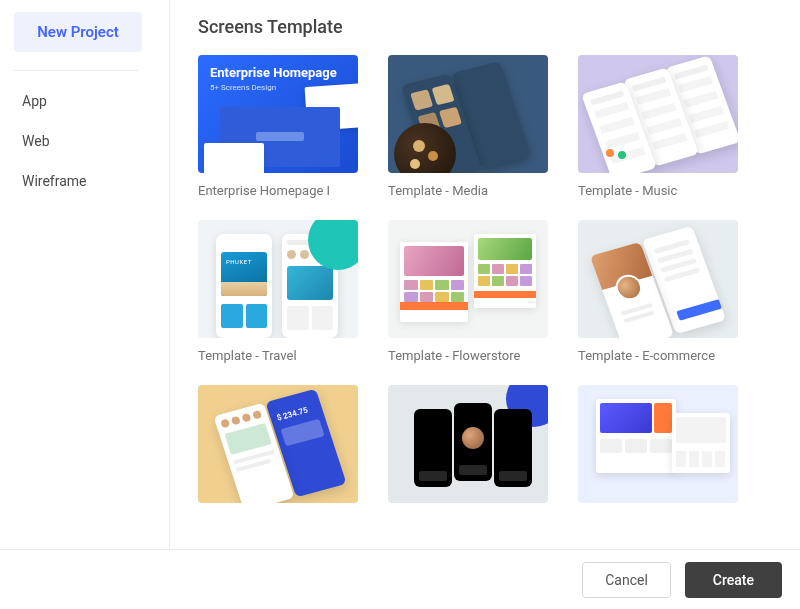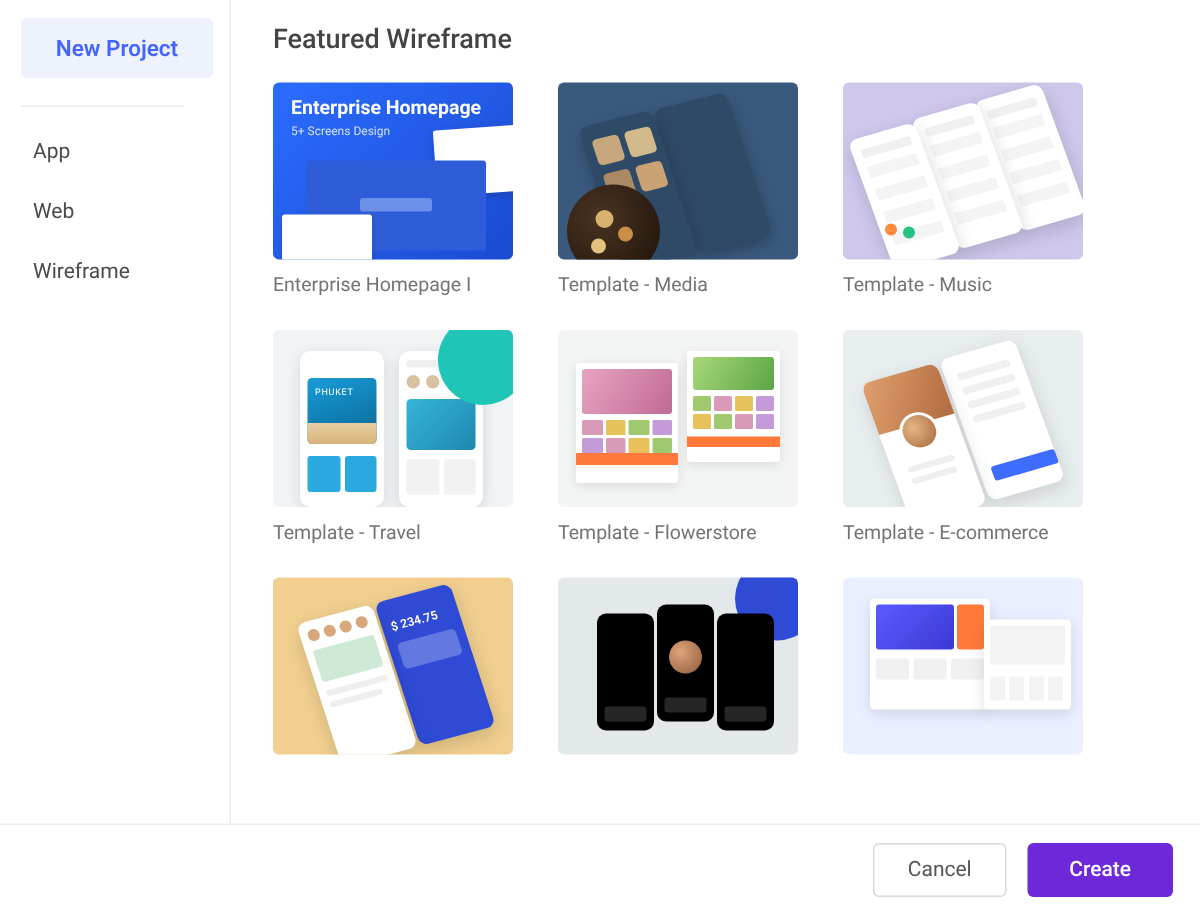--- a/index.html
+++ b/index.html
@@ -19,21 +19,21 @@
       width: 100%;
       height: 100%;
     }
     .content {
       display: flex;
       flex: 1 1 auto;
       min-height: 0;
     }
     
     .sidebar {
-      width: 154px;
+      width: 170px;
       padding: 12px 30px 0 14px;
       border-right: 1px solid #ececec;
       flex-shrink: 0;
     }
     .new-project-btn {
       width: 128px;
       height: 40px;
       border-radius: 4px;
       background: #eef2fd;
       color: #4466ff;
@@ -250,21 +250,21 @@
       align-items: center;
       justify-content: center;
       cursor: pointer;
     }
     .btn-secondary {
       background: #fff;
       border: 1px solid #d8d8d8;
       color: #555;
     }
     .btn-primary {
-      background: #6d28d9;
+      background: #404040;
       color: #fff;
       font-weight: 500;
       padding: 0 28px;
     }
     
     .main::-webkit-scrollbar{width:0;}
   </style>
 </head>
 <body>
 
@@ -276,21 +276,21 @@
       <div class="sidebar-divider"></div>
       <ul class="sidebar-list">
         <li class="sidebar-item">App</li>
         <li class="sidebar-item">Web</li>
         <li class="sidebar-item">Wireframe</li>
       </ul>
     </aside>
 
     <main class="main">
 
-      <h2 class="section-title">Featured Wireframe</h2>
+      <h2 class="section-title">Screens Template</h2>
 
       <div class="templates-grid">
 
         <div class="template-card">
           <div class="thumb thumb-enterprise">
             <div class="headline">Enterprise Homepage</div>
             <div class="sub">5+ Screens Design</div>
             <div class="card-b"></div>
             <div class="card-a"></div>
             <div class="card-c"></div>

